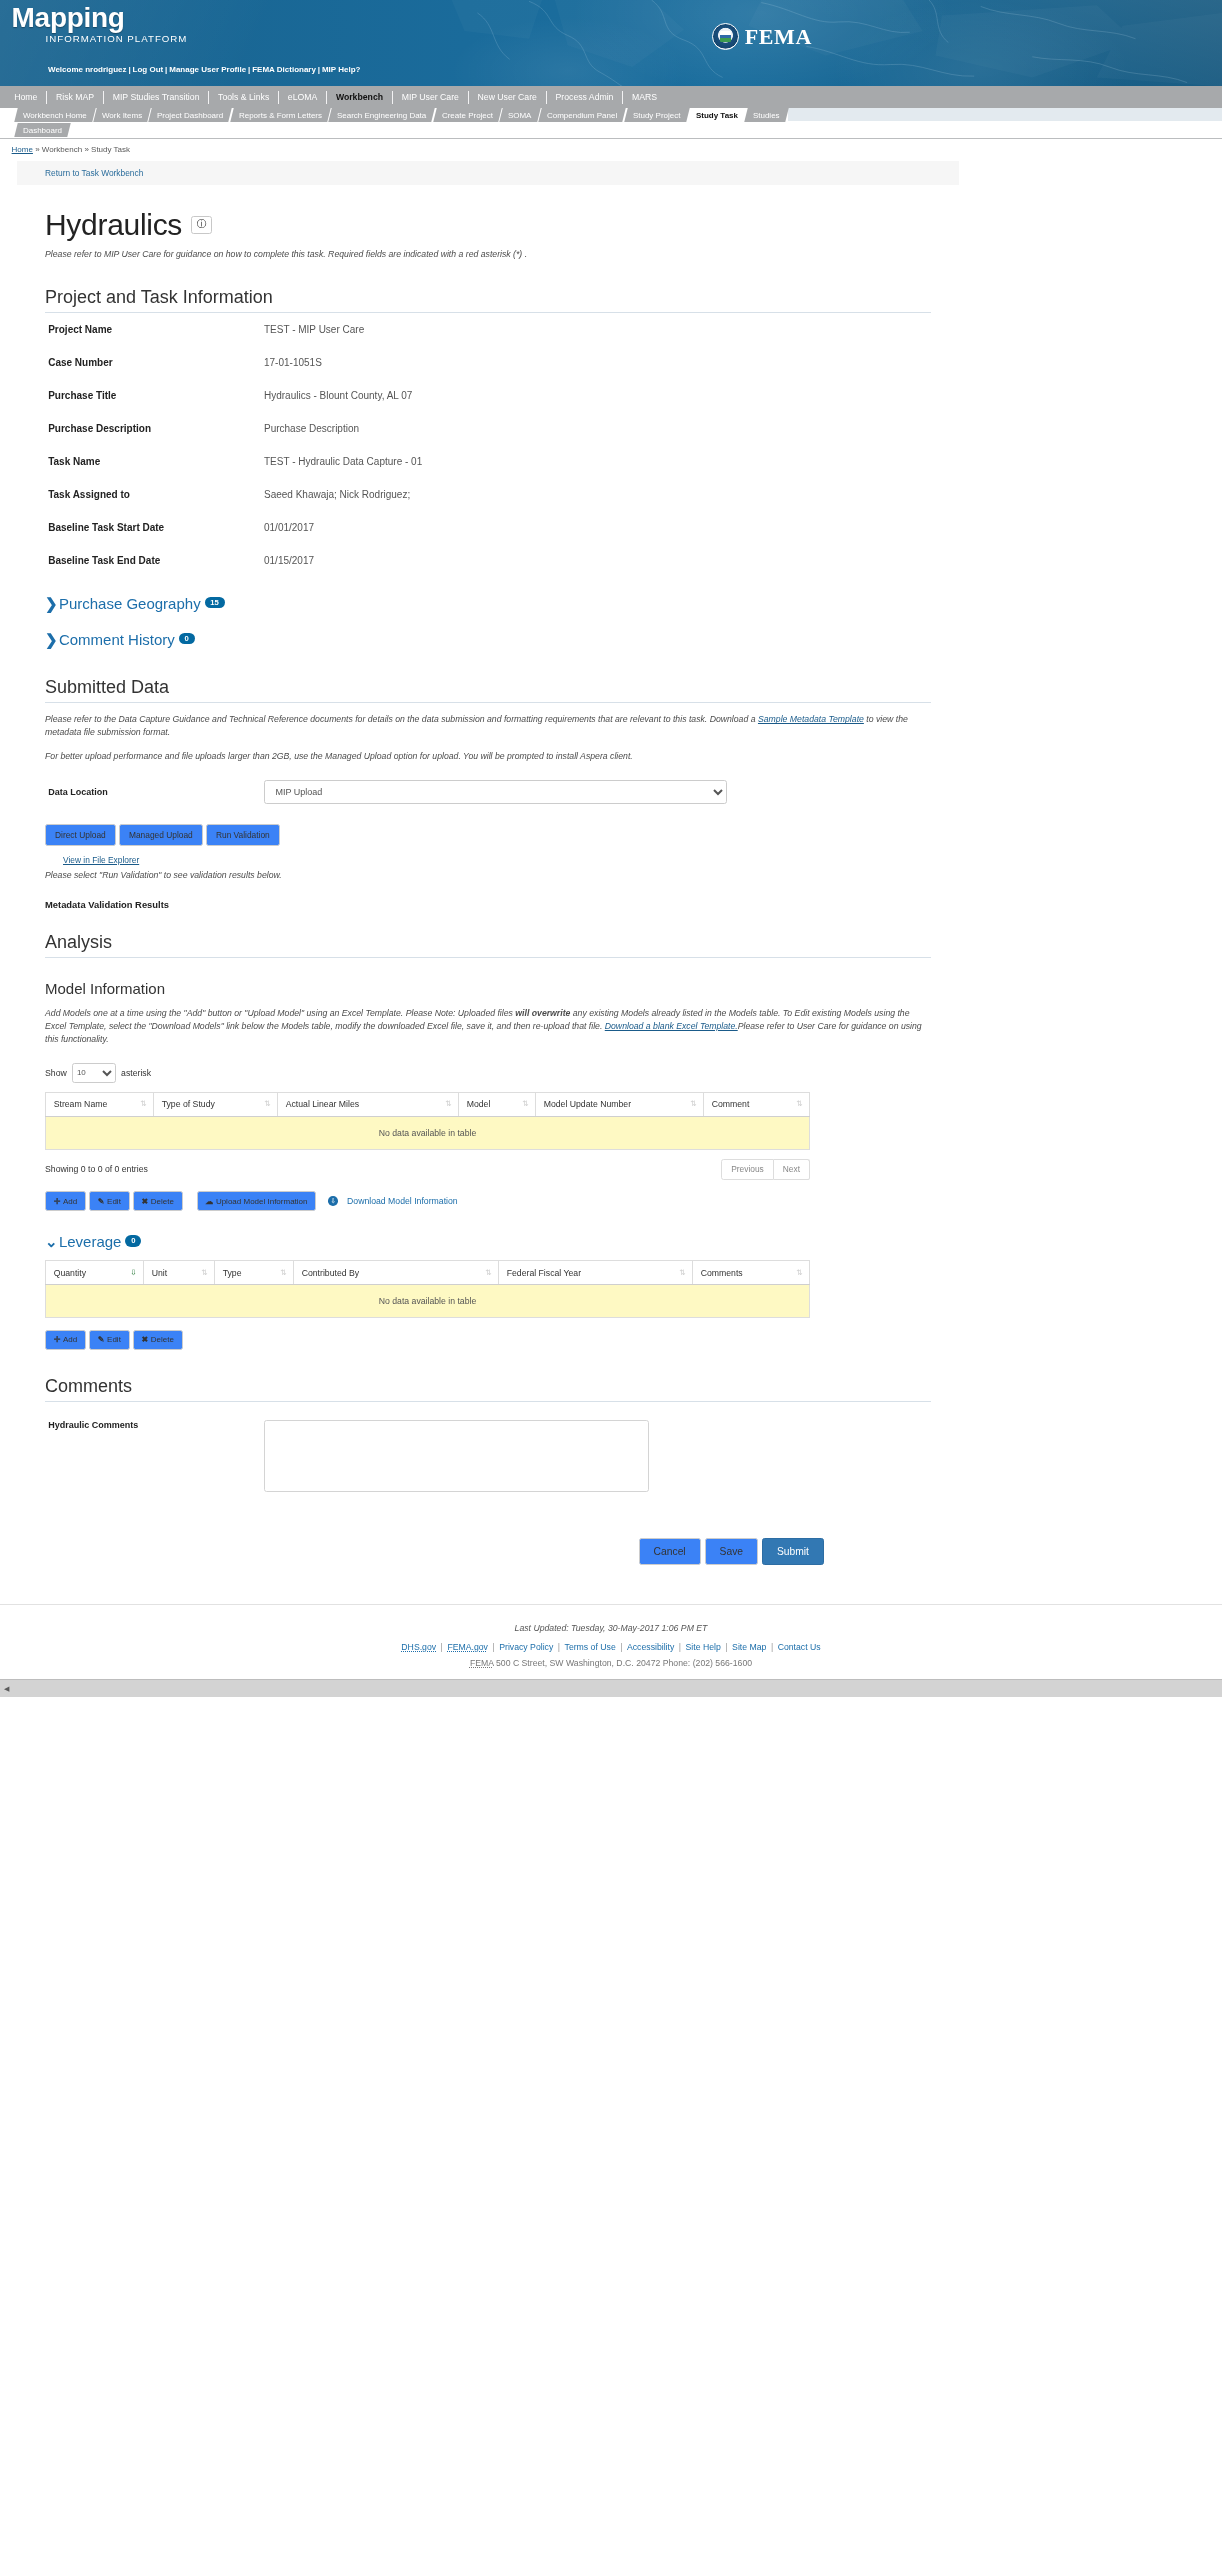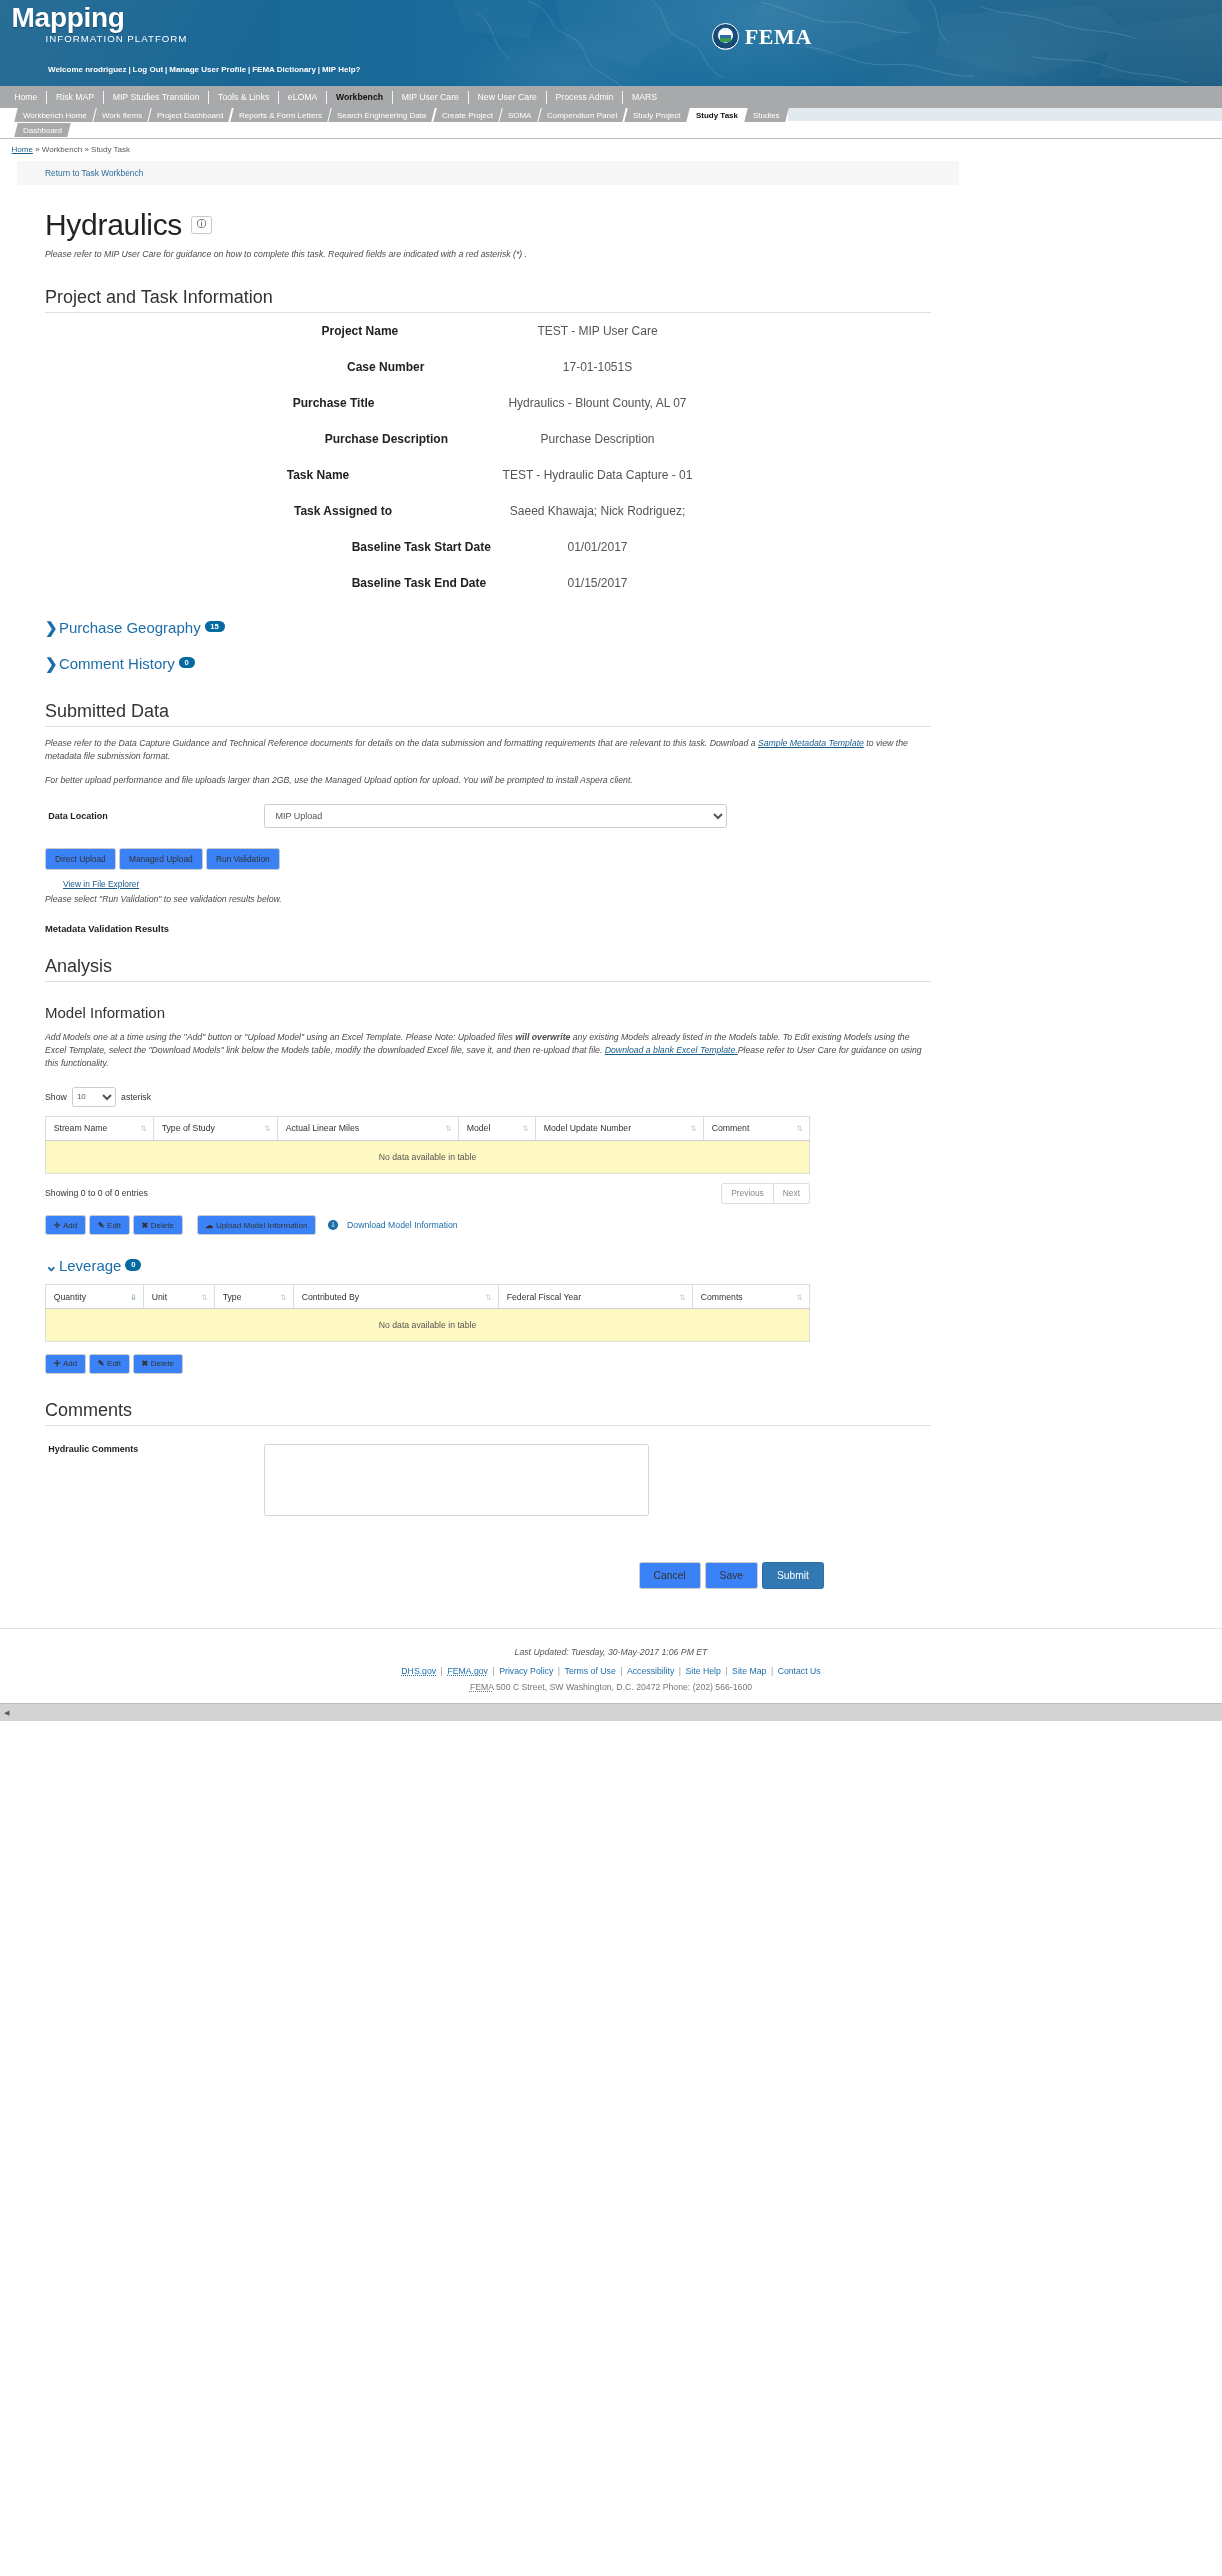--- a/index.html
+++ b/index.html
@@ -202,22 +202,21 @@
   h4.subbold {
     font-size: 9.4px;
     font-weight: bold;
     color: #222222;
     margin: 17px 0 0 0;
   }
 
   .field-row {
     display: flex;
     padding: 11px 0 11px 0;
-    font-size: 12px;
-    justify-content: center;
+    font-size: 10px;
   }
   .field-label {
     width: 219px;
     font-weight: bold;
     color: #222222;
     padding-left: 3.2px;
   }
   .field-value { color: #555555; }
 
   .accordion {
@@ -335,21 +334,21 @@
   table.dt thead th {
     border: 0.6px solid #dddddd;
     border-bottom: 1.3px solid #cfcfcf;
     background: #ffffff;
     color: #333333;
     font-weight: normal;
     text-align: left;
     padding: 6.5px 7.7px;
     white-space: nowrap;
   }
-  .th-inner { display: flex; align-items: flex-end; justify-content: space-between; gap: 10.3px; }
+  .th-inner { display: flex; align-items: flex-start; justify-content: space-between; gap: 10.3px; }
   .sort-ico { color: #cfcfcf; font-size: 7.7px; letter-spacing: -1.3px; }
   .sort-ico.active { color: #2a7a3b; }
   table.dt td.empty {
     border: 0.6px solid #dddddd;
     background: #fef9c3;
     text-align: center;
     color: #555555;
     padding: 11px 0;
   }
   .dt-foot {

